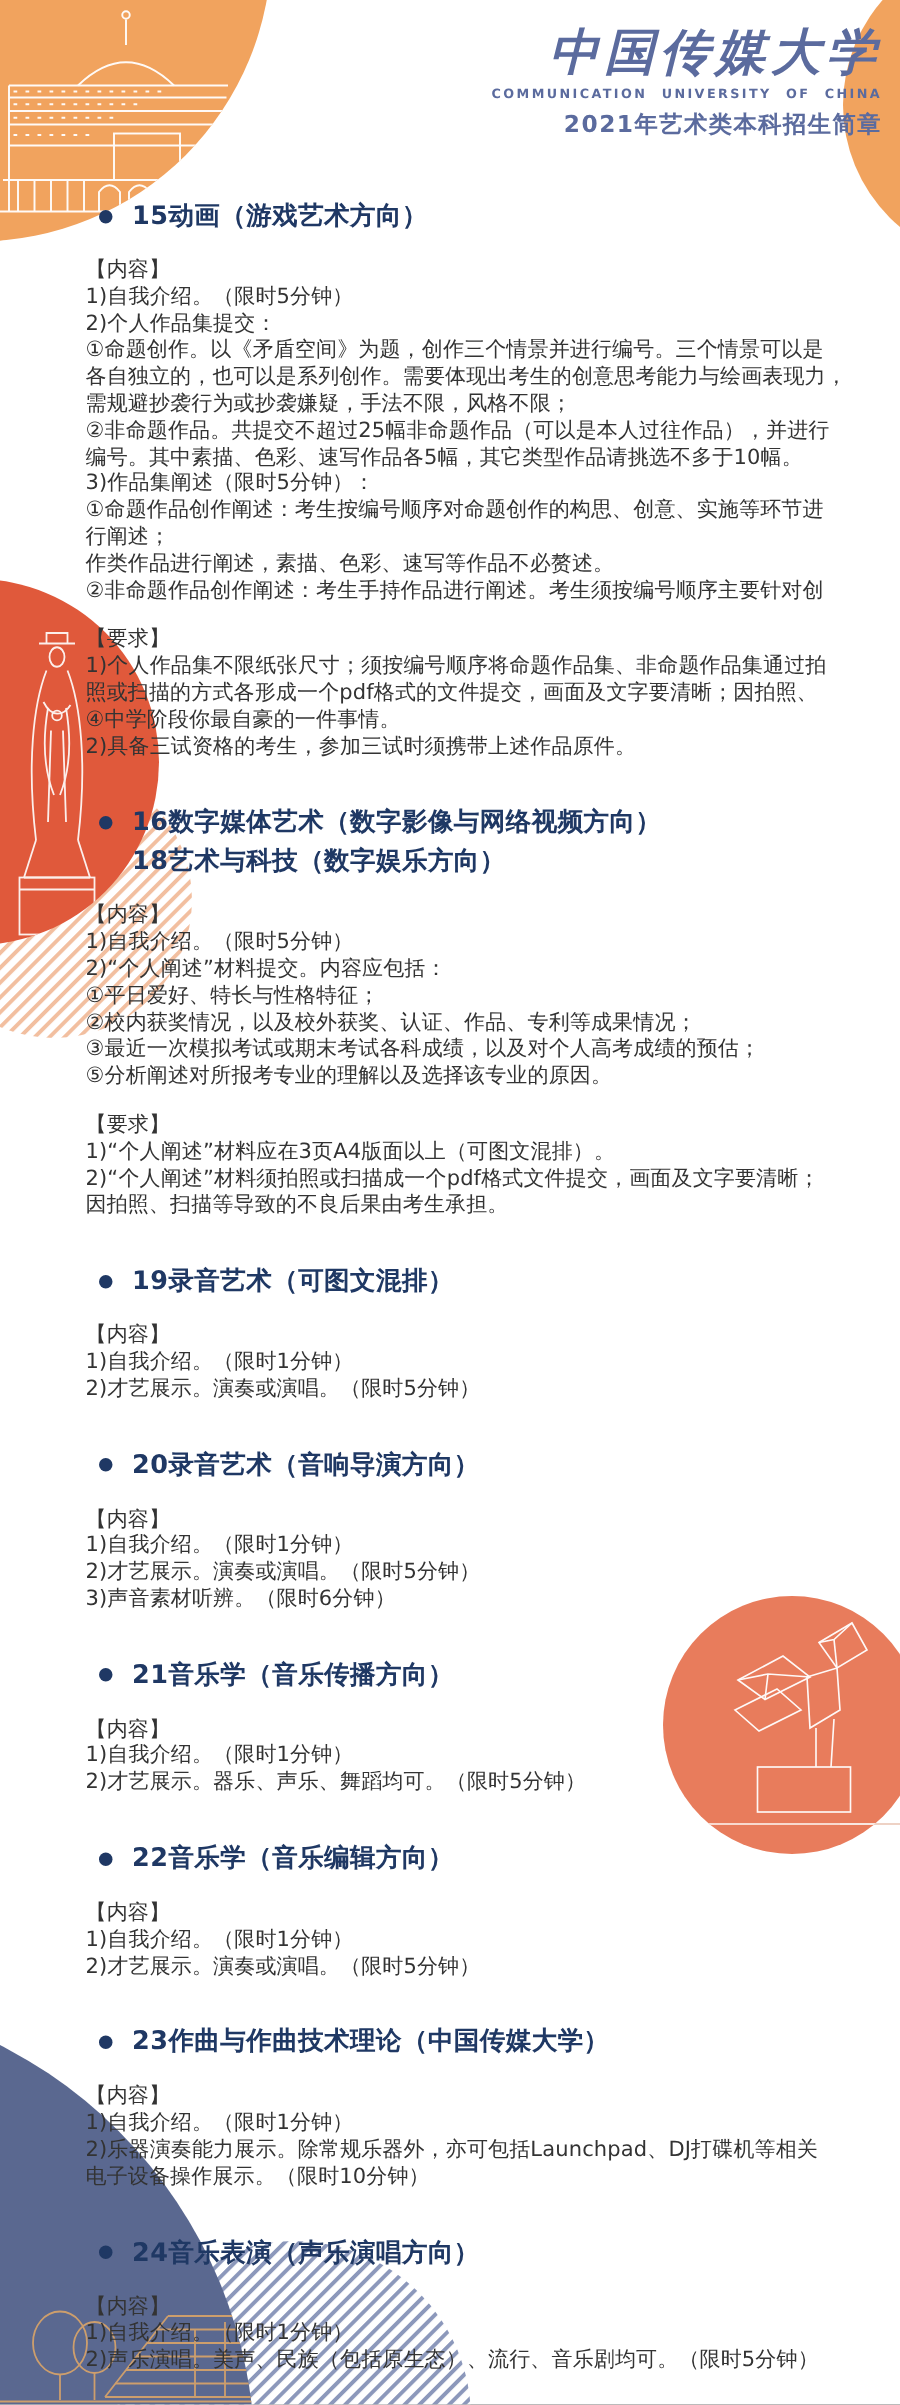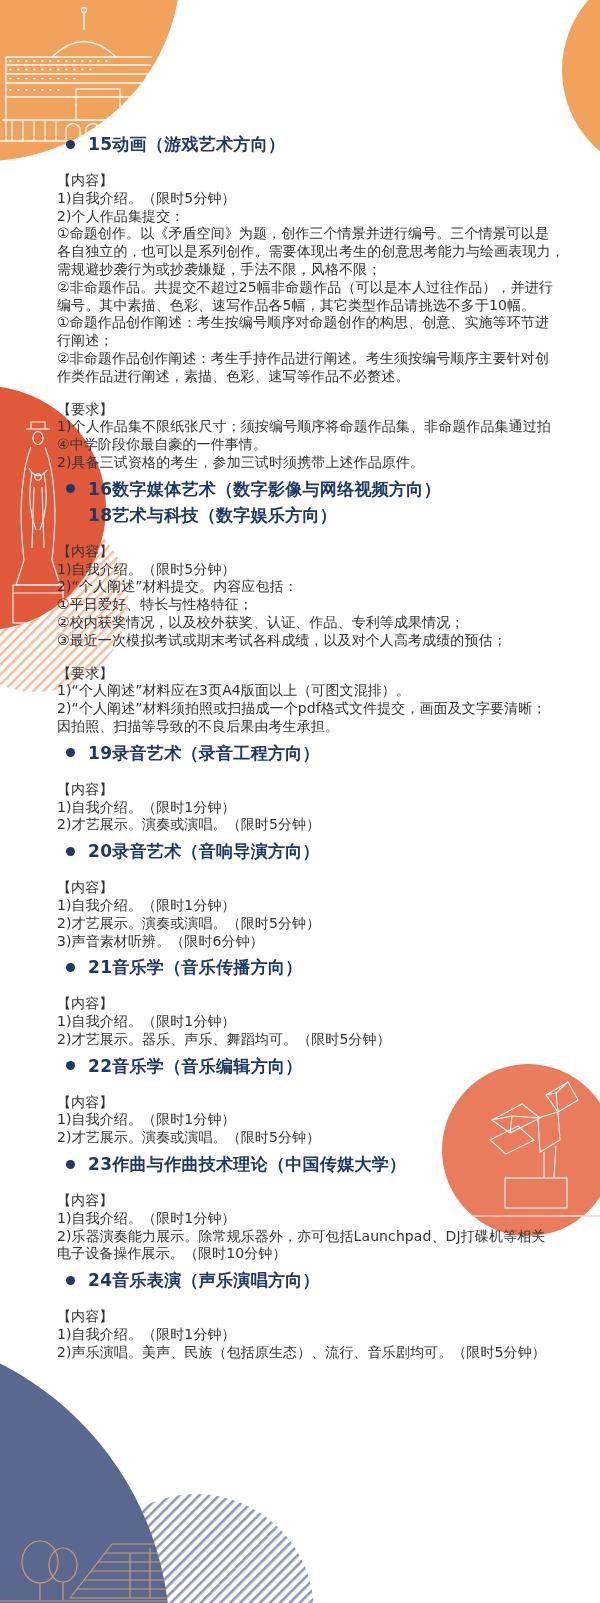--- a/index.html
+++ b/index.html
@@ -16,21 +16,21 @@
     font-family:"DejaVu Serif","Liberation Serif",serif;
     font-style:italic;font-weight:700;font-size:33px;line-height:40px;letter-spacing:4px;
   }
   .logo-en{font-size:8.5px;font-weight:700;letter-spacing:1.6px;word-spacing:5px;margin-top:3px;}
   .logo-sub{font-size:15.5px;font-weight:600;letter-spacing:1px;margin-top:5px;}
   
   .content{
     position:absolute;left:0;top:0;width:476px;box-sizing:border-box;
     padding:131px 26px 0 57px;z-index:1;
   }
-  .sec{margin-top:4px;}
+  .sec{margin-top:28px;}
   .sec:first-child{margin-top:0;}
   .sec-title-row{display:flex;align-items:center;padding-left:9px;line-height:26px;}
   .bullet{flex:none;width:9px;height:9px;border-radius:50%;background:var(--color-heading,#1F3864);margin-right:13px;}
   .bullet.invis{visibility:hidden;}
   .sec-title-text{
     color:var(--color-heading,#1F3864);font-weight:700;font-size:17px;letter-spacing:.3px;white-space:nowrap;
   }
   .block{margin-top:15px;}
   .block:first-of-type{margin-top:10px;}
   .line{
@@ -154,47 +154,54 @@
       <line x1="105" y1="1553" x2="172" y2="1553"></line>
       <line x1="112" y1="1544" x2="172" y2="1544"></line>
       <line x1="70" y1="1598" x2="112" y2="1544"></line>
       <line x1="172" y1="1544" x2="172" y2="1598"></line>
       <line x1="130" y1="1553" x2="130" y2="1598"></line>
       <line x1="150" y1="1548" x2="150" y2="1598"></line>
       <line x1="0" y1="1601" x2="182" y2="1601"></line>
     </g>
   </svg>
 
+  <div class="logo-block">
+    <div class="logo-cn">中国传媒大学</div>
+    <div class="logo-en">COMMUNICATION  UNIVERSITY  OF  CHINA</div>
+    <div class="logo-sub">2021年艺术类本科招生简章</div>
+  </div>
 
   <div class="content">
     <div>
         <div class="sec">
           <div class="sec-titles">
             <div class="sec-title-row">
               <span class="bullet"></span>
               <span class="sec-title-text">15动画（游戏艺术方向）</span>
             </div>
           </div>
           <div class="block">
             <div class="line">【内容】</div>
             <div class="line">1)自我介绍。（限时5分钟）</div>
             <div class="line">2)个人作品集提交：</div>
             <div class="line">①命题创作。以《矛盾空间》为题，创作三个情景并进行编号。三个情景可以是</div>
             <div class="line">各自独立的，也可以是系列创作。需要体现出考生的创意思考能力与绘画表现力，</div>
             <div class="line">需规避抄袭行为或抄袭嫌疑，手法不限，风格不限；</div>
             <div class="line">②非命题作品。共提交不超过25幅非命题作品（可以是本人过往作品），并进行</div>
             <div class="line">编号。其中素描、色彩、速写作品各5幅，其它类型作品请挑选不多于10幅。</div>
+            <div class="line">3)作品集阐述（限时5分钟）：</div>
             <div class="line">①命题作品创作阐述：考生按编号顺序对命题创作的构思、创意、实施等环节进</div>
             <div class="line">行阐述；</div>
+            <div class="line">作类作品进行阐述，素描、色彩、速写等作品不必赘述。</div>
             <div class="line">②非命题作品创作阐述：考生手持作品进行阐述。考生须按编号顺序主要针对创</div>
-            <div class="line">作类作品进行阐述，素描、色彩、速写等作品不必赘述。</div>
           </div>
           <div class="block">
             <div class="line">【要求】</div>
             <div class="line">1)个人作品集不限纸张尺寸；须按编号顺序将命题作品集、非命题作品集通过拍</div>
+            <div class="line">照或扫描的方式各形成一个pdf格式的文件提交，画面及文字要清晰；因拍照、</div>
             <div class="line">④中学阶段你最自豪的一件事情。</div>
             <div class="line">2)具备三试资格的考生，参加三试时须携带上述作品原件。</div>
           </div>
         </div>
         <div class="sec">
           <div class="sec-titles">
             <div class="sec-title-row">
               <span class="bullet"></span>
               <span class="sec-title-text">16数字媒体艺术（数字影像与网络视频方向）</span>
             </div>
@@ -203,33 +210,34 @@
               <span class="sec-title-text">18艺术与科技（数字娱乐方向）</span>
             </div>
           </div>
           <div class="block">
             <div class="line">【内容】</div>
             <div class="line">1)自我介绍。（限时5分钟）</div>
             <div class="line">2)“个人阐述”材料提交。内容应包括：</div>
             <div class="line">①平日爱好、特长与性格特征；</div>
             <div class="line">②校内获奖情况，以及校外获奖、认证、作品、专利等成果情况；</div>
             <div class="line">③最近一次模拟考试或期末考试各科成绩，以及对个人高考成绩的预估；</div>
+            <div class="line">⑤分析阐述对所报考专业的理解以及选择该专业的原因。</div>
           </div>
           <div class="block">
             <div class="line">【要求】</div>
             <div class="line">1)“个人阐述”材料应在3页A4版面以上（可图文混排）。</div>
             <div class="line">2)“个人阐述”材料须拍照或扫描成一个pdf格式文件提交，画面及文字要清晰；</div>
             <div class="line">因拍照、扫描等导致的不良后果由考生承担。</div>
           </div>
         </div>
         <div class="sec">
           <div class="sec-titles">
             <div class="sec-title-row">
               <span class="bullet"></span>
-              <span class="sec-title-text">19录音艺术（录音工程方向）</span>
+              <span class="sec-title-text">19录音艺术（可图文混排）</span>
             </div>
           </div>
           <div class="block">
             <div class="line">【内容】</div>
             <div class="line">1)自我介绍。（限时1分钟）</div>
             <div class="line">2)才艺展示。演奏或演唱。（限时5分钟）</div>
           </div>
         </div>
         <div class="sec">
           <div class="sec-titles">

